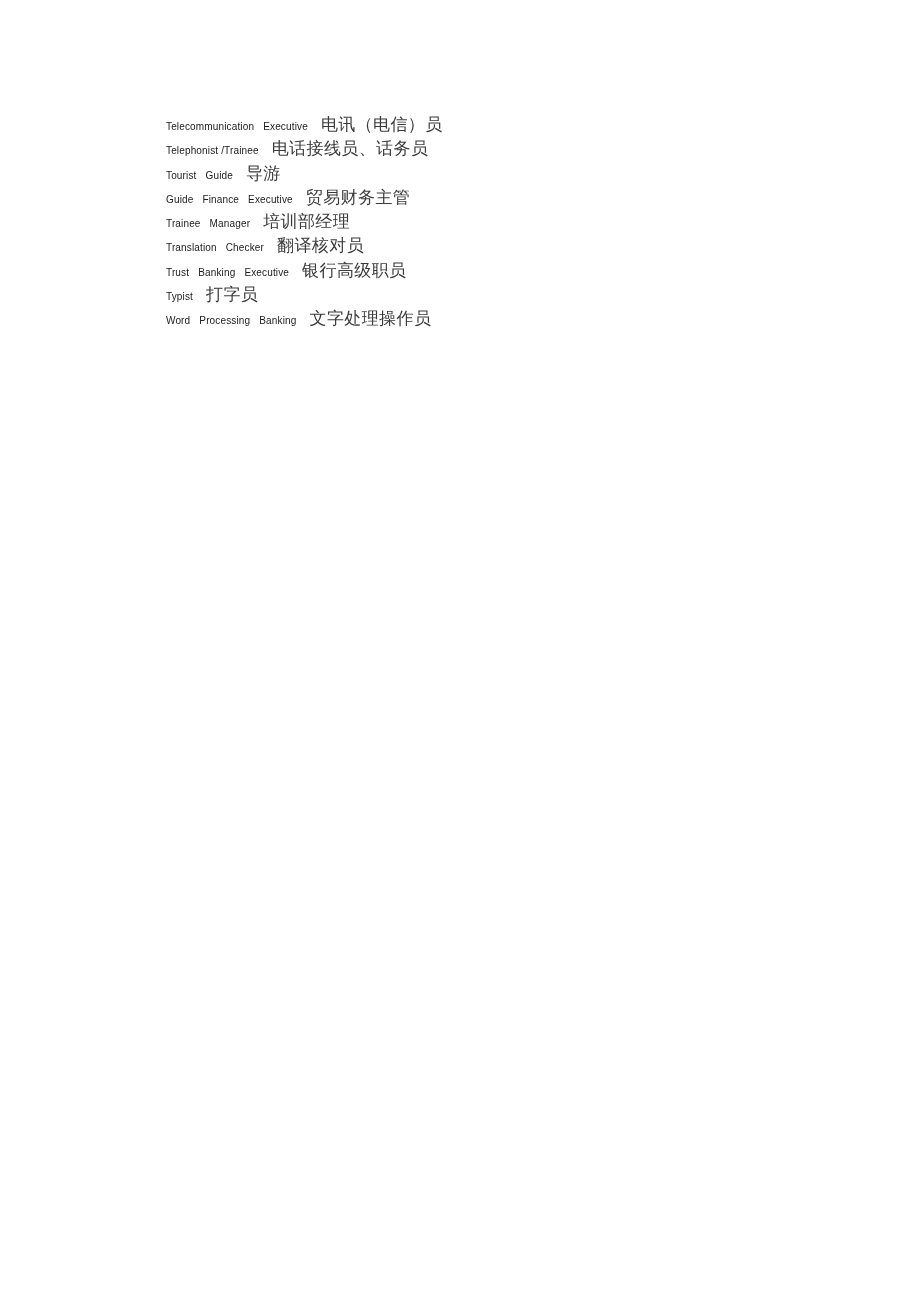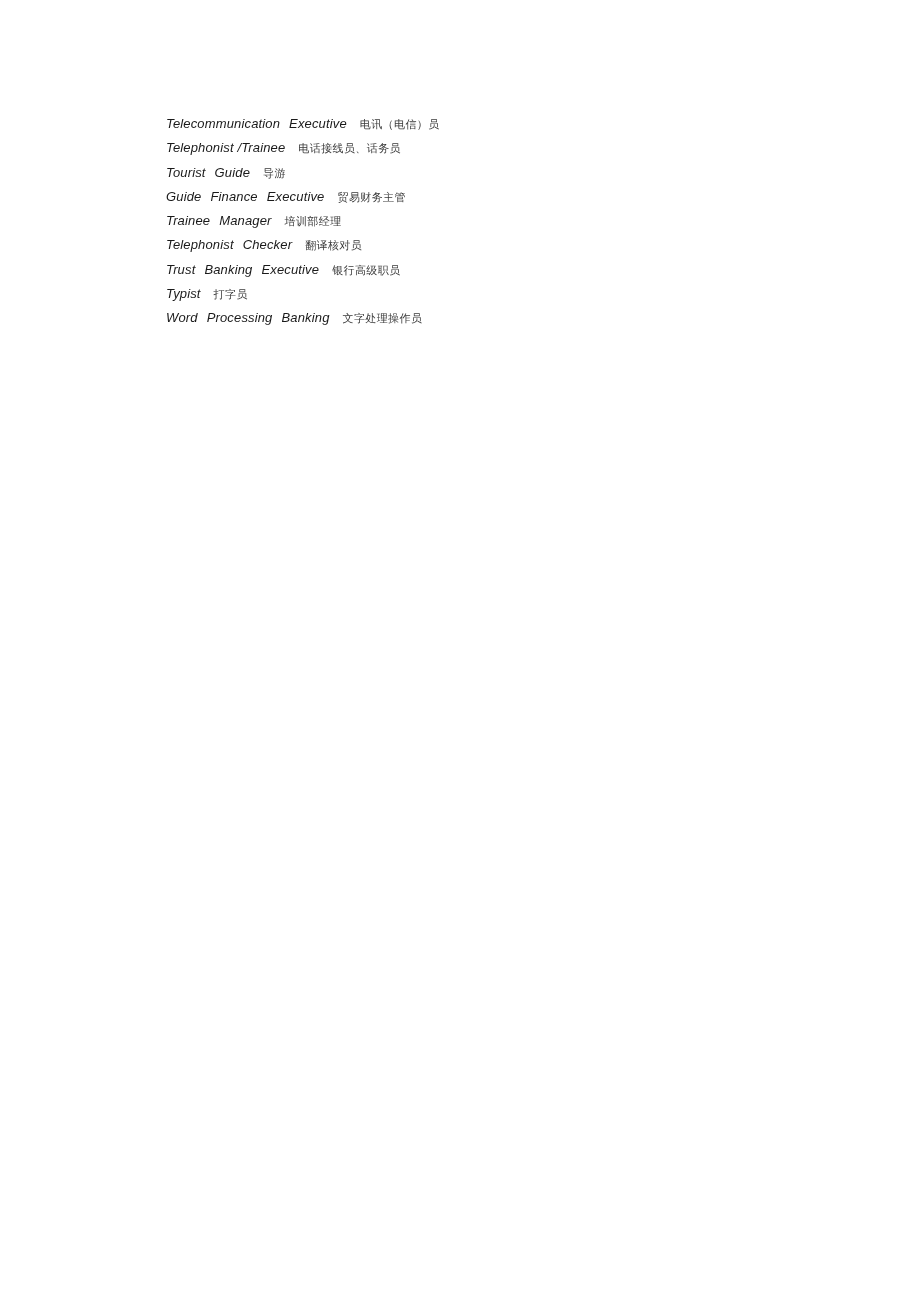--- a/index.html
+++ b/index.html
@@ -27,48 +27,47 @@
   .entry {
     height: 24.3px;
     line-height: 24.3px;
     white-space: nowrap;
     font-size: 0;           
     color: #1a1a1a;
   }
 
   .en {
     font-family: "Liberation Sans", sans-serif;
-    font-size: 13px;
+    font-size: 10px;
     letter-spacing: 0.15px;
     color: #1a1a1a;
     vertical-align: baseline;
-    font-style: italic;
   }
 
   .zh {
     font-family: "DejaVu Serif", "Liberation Serif", serif;
-    font-size: 11px;
+    font-size: 17px;
     color: #3a3a3a;
     letter-spacing: 0.4px;
     vertical-align: baseline;
   }
 
   
   .gap-word { display: inline-block; width: 9px; }
   
   .gap-zh   { display: inline-block; width: 13px; }
 </style>
 </head>
 <body>
 
 <div class="page">
   <div class="text-block">
       <div class="entry"><span class="en">Telecommunication</span><span class="gap-word"></span><span class="en">Executive</span><span class="gap-zh"></span><span class="zh">电讯（电信）员</span></div>
       <div class="entry"><span class="en">Telephonist /Trainee</span><span class="gap-zh"></span><span class="zh">电话接线员、话务员</span></div>
       <div class="entry"><span class="en">Tourist</span><span class="gap-word"></span><span class="en">Guide</span><span class="gap-zh"></span><span class="zh">导游</span></div>
       <div class="entry"><span class="en">Guide</span><span class="gap-word"></span><span class="en">Finance</span><span class="gap-word"></span><span class="en">Executive</span><span class="gap-zh"></span><span class="zh">贸易财务主管</span></div>
       <div class="entry"><span class="en">Trainee</span><span class="gap-word"></span><span class="en">Manager</span><span class="gap-zh"></span><span class="zh">培训部经理</span></div>
-      <div class="entry"><span class="en">Telephonist</span><span class="gap-word"></span><span class="en">Checker</span><span class="gap-zh"></span><span class="zh">翻译核对员</span></div>
+      <div class="entry"><span class="en">Translation</span><span class="gap-word"></span><span class="en">Checker</span><span class="gap-zh"></span><span class="zh">翻译核对员</span></div>
       <div class="entry"><span class="en">Trust</span><span class="gap-word"></span><span class="en">Banking</span><span class="gap-word"></span><span class="en">Executive</span><span class="gap-zh"></span><span class="zh">银行高级职员</span></div>
       <div class="entry"><span class="en">Typist</span><span class="gap-zh"></span><span class="zh">打字员</span></div>
       <div class="entry"><span class="en">Word</span><span class="gap-word"></span><span class="en">Processing</span><span class="gap-word"></span><span class="en">Banking</span><span class="gap-zh"></span><span class="zh">文字处理操作员</span></div>
     </div>
 </div>
 
 </body></html>

